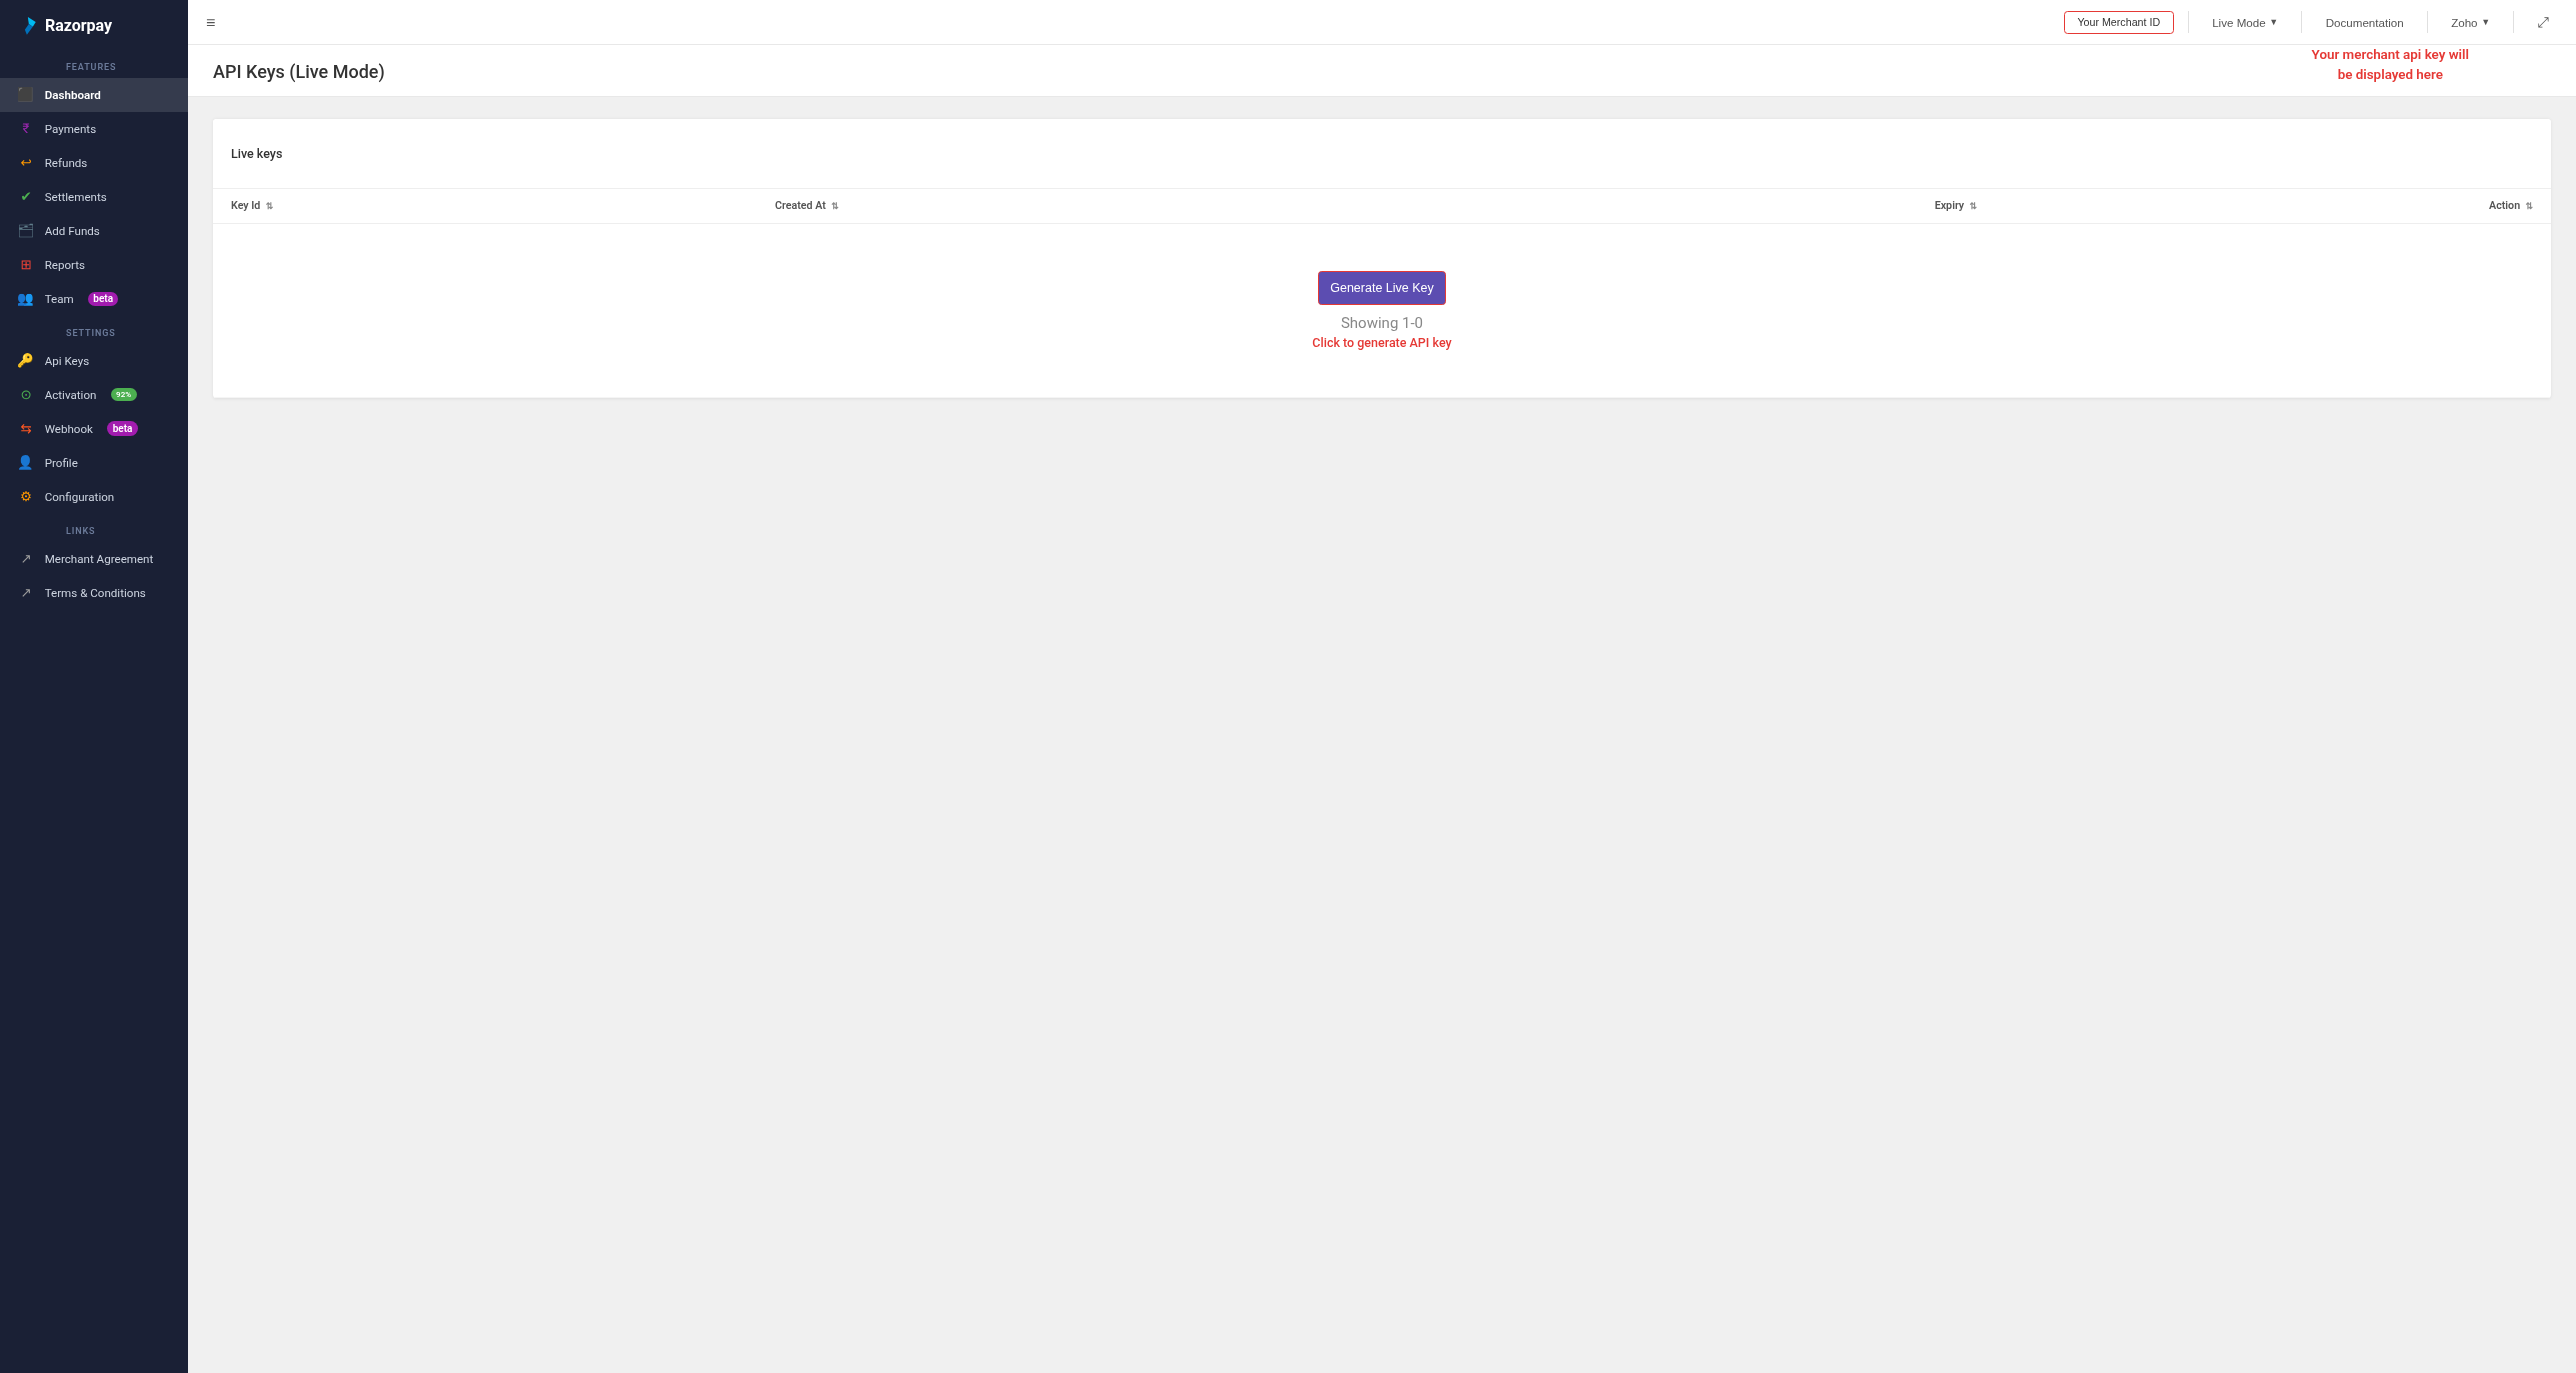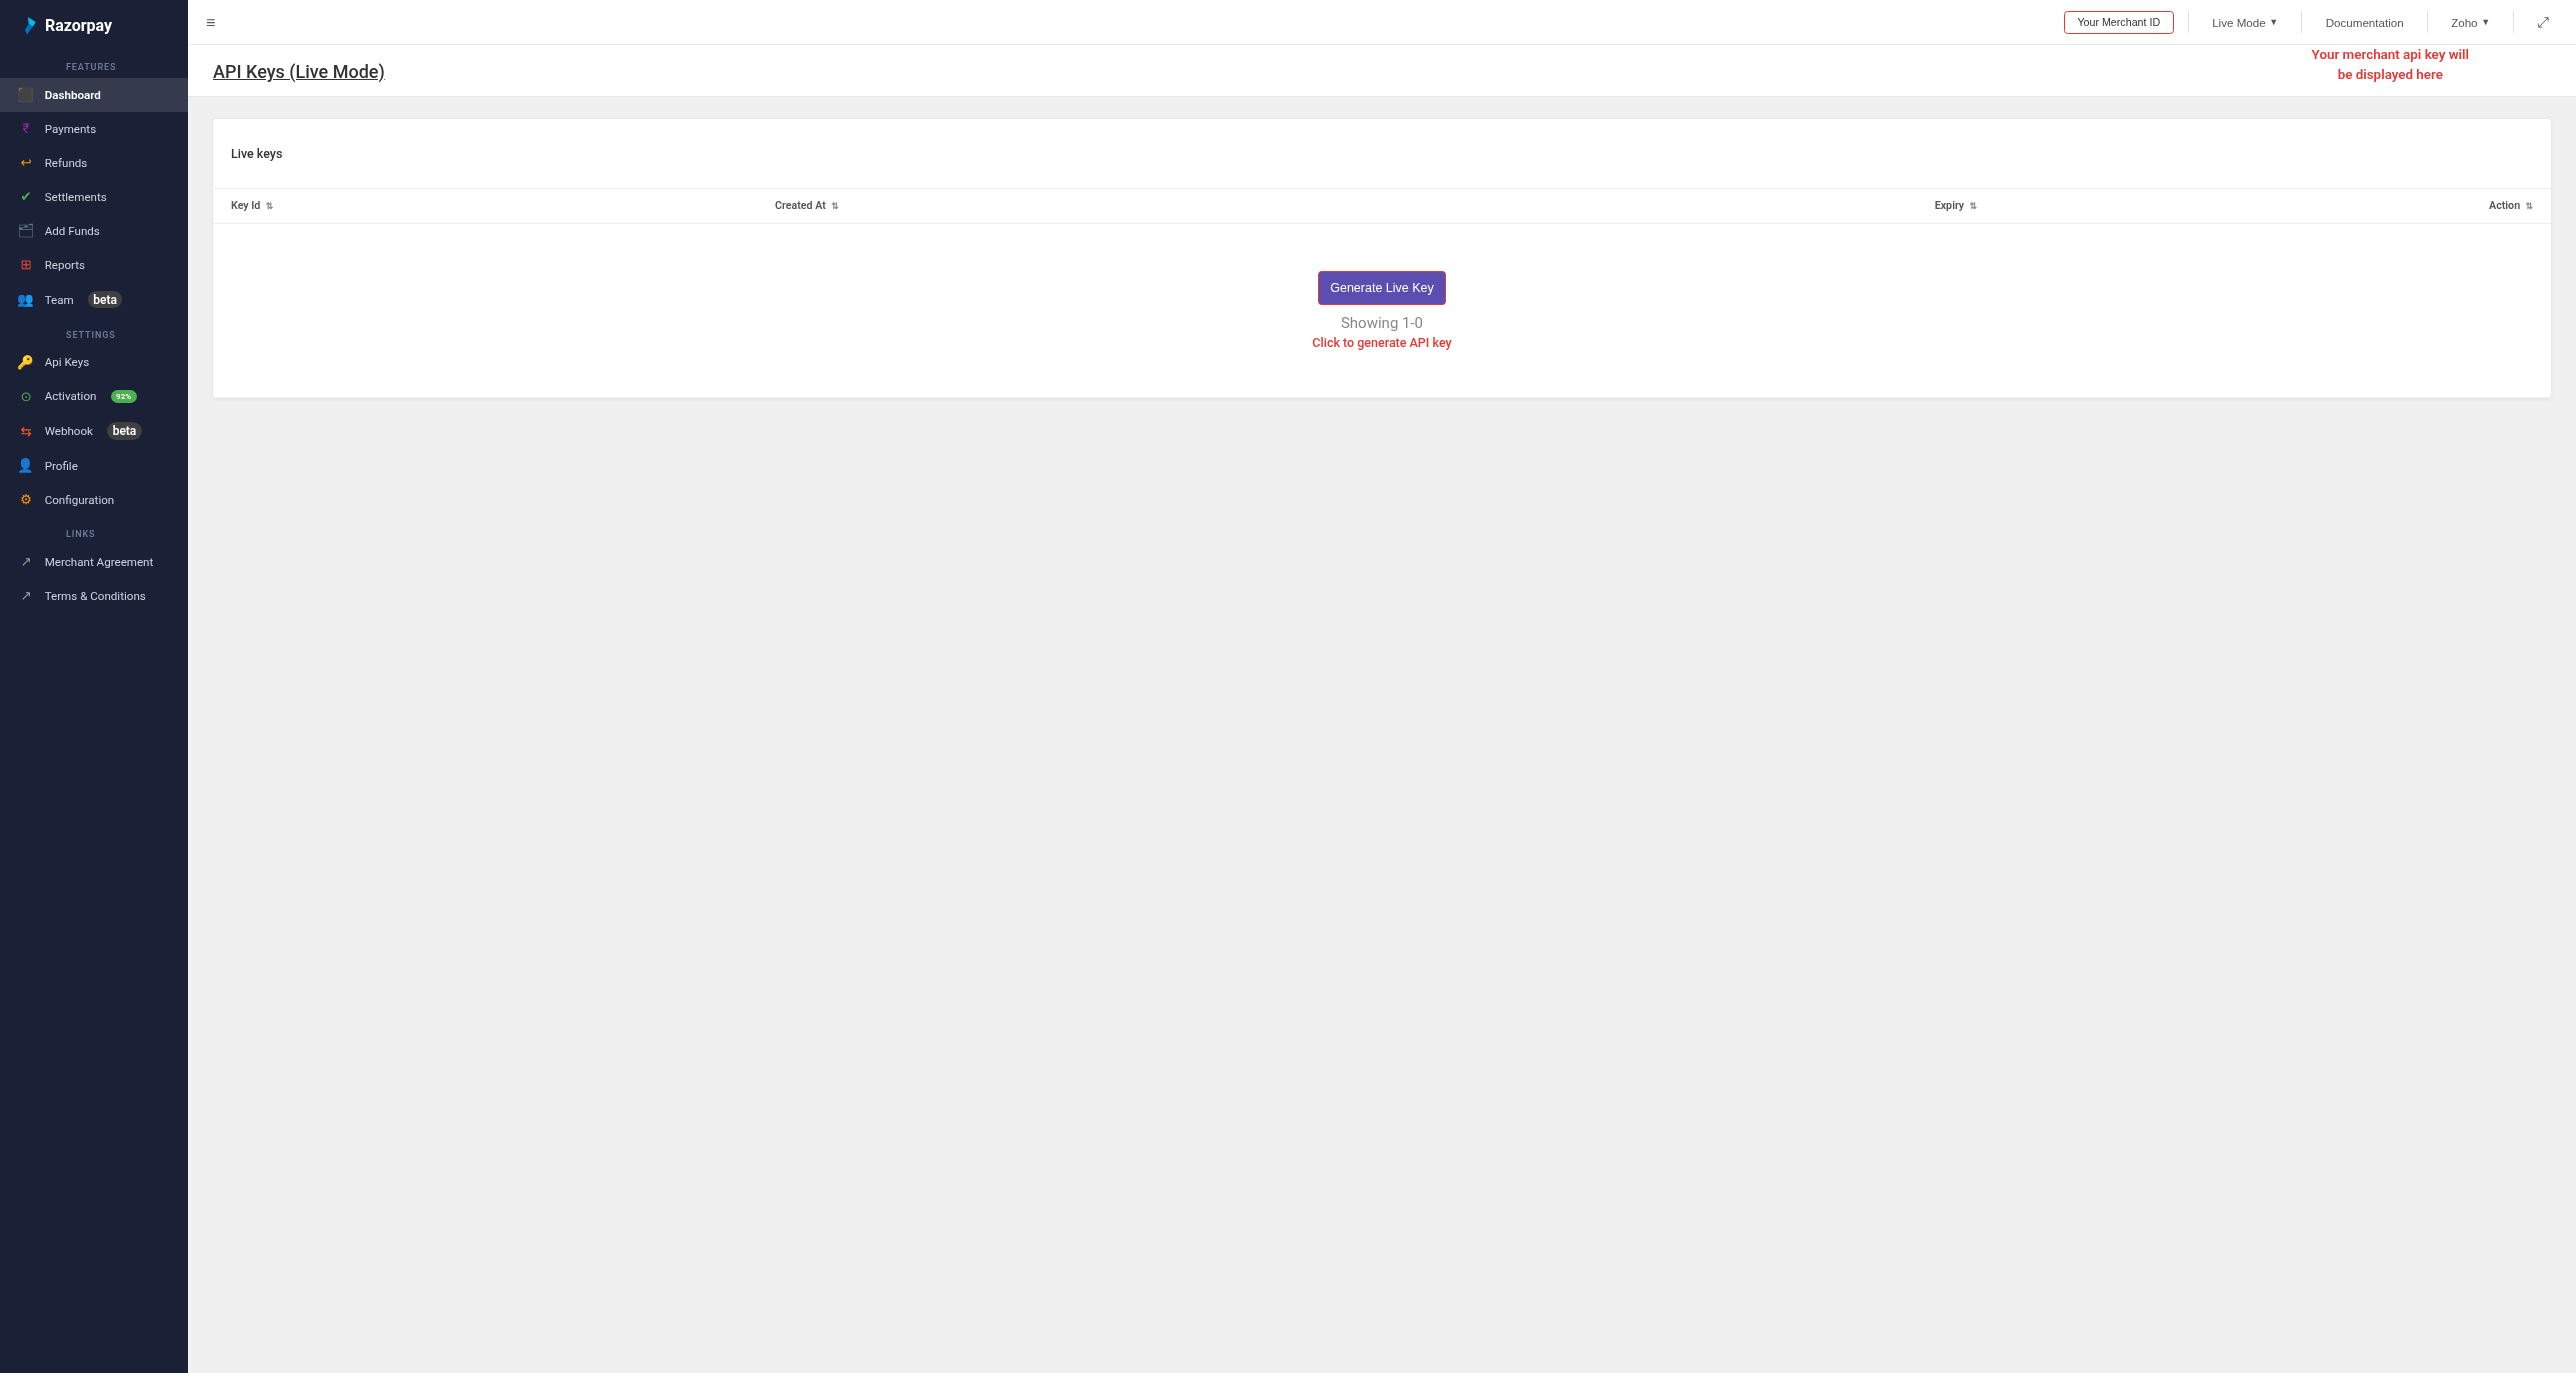--- a/index.html
+++ b/index.html
@@ -61,23 +61,23 @@
     .sidebar-item .icon {
       width: 16px;
       height: 16px;
       display: flex;
       align-items: center;
       justify-content: center;
       flex-shrink: 0;
       font-size: 13.4px;
     }
     .badge-beta {
-      background: #404040;
+      background: #a21caf;
       color: #fff;
-      font-size: 12px;
+      font-size: 10px;
       padding: 1.8px 5.4px;
       border-radius: 9px;
       margin-left: 3.6px;
       font-weight: 600;
       text-transform: lowercase;
     }
     .badge-pct {
       background: #4CAF50;
       color: #fff;
       font-size: 8px;
@@ -162,21 +162,20 @@
     
     .page-header {
       background: #fff;
       padding: 16px 25px 14.3px 25px;
       border-bottom: 0.9px solid #e8e8e8;
     }
     .page-title {
       font-size: 18px;
       font-weight: 500;
       color: #333;
-      text-decoration: underline;
     }
 
     
     .card {
       background: #fff;
       margin: 21.5px 25px;
       border-radius: 3.6px;
       box-shadow: 0 0.9px 3.6px rgba(0,0,0,0.08);
       overflow: hidden;
     }

